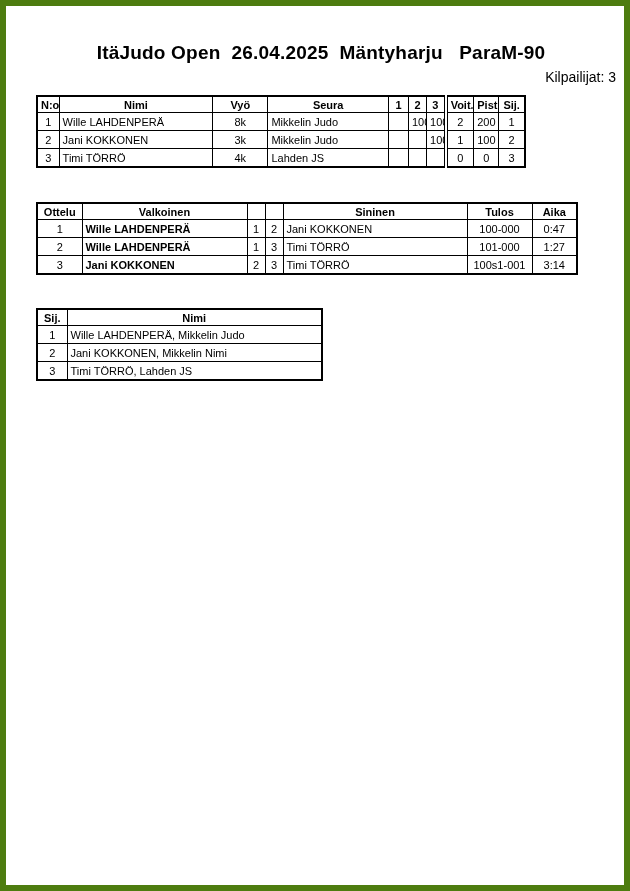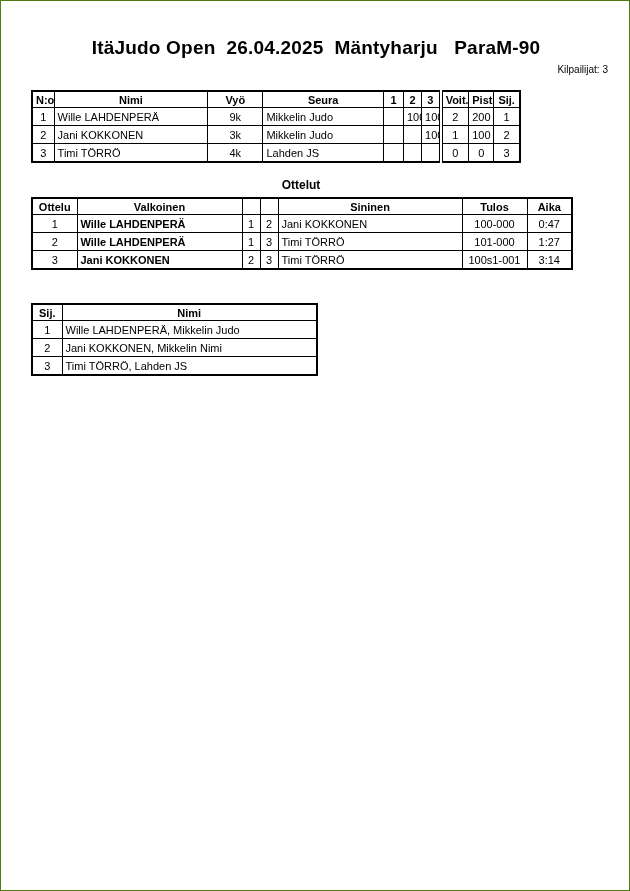--- a/index.html
+++ b/index.html
@@ -1,33 +1,33 @@
 <!DOCTYPE html>
 <html><head>
 <meta charset="utf-8">
 <style>
   html,body{margin:0;padding:0;background:#fff;}
   .page{
     position:relative;
     width:630px;height:891px;
     box-sizing:border-box;
     background:#fff;
-    border:1px solid #4d7c0f;
+    border:6px solid #4d7c0f;
     font-family:"Liberation Sans", sans-serif;
     color:#000;
     overflow:hidden;
   }
   .title{
     position:absolute;top:36px;left:0;width:630px;
     text-align:center;font-size:19px;font-weight:bold;
     white-space:pre;letter-spacing:.2px;
   }
   .meta{
-    position:absolute;top:63px;right:21px;
-    font-size:10px;
+    position:absolute;top:63px;right:8px;
+    font-size:14px;
   }
   .sec-head{
     position:absolute;text-align:center;
     font-size:12px;font-weight:bold;
   }
   .h-kilpailijat{top:68px;left:30px;width:410px;}
   .h-ottelut{top:177px;left:30px;width:540px;}
   .h-tulokset{top:283px;left:30px;width:285px;}
 
   table{
@@ -87,21 +87,21 @@
       <th>1</th>
       <th>2</th>
       <th>3</th>
       <th class="dbl">Voit.</th>
       <th>Pist.</th>
       <th>Sij.</th>
     </tr>
     <tr>
       <td class="c">1</td>
       <td class="l">Wille LAHDENPERÄ</td>
-      <td class="c">9k</td>
+      <td class="c">8k</td>
       <td class="l">Mikkelin Judo</td>
       <td class="c"></td>
       <td class="c">100</td>
       <td class="c">100</td>
       <td class="c dbl">2</td>
       <td class="c">200</td>
       <td class="c">1</td>
     </tr>
     <tr>
       <td class="c">2</td>
@@ -123,21 +123,20 @@
       <td class="c"></td>
       <td class="c"></td>
       <td class="c"></td>
       <td class="c dbl">0</td>
       <td class="c">0</td>
       <td class="c">3</td>
     </tr>
   </tbody>
     </table>
 
-  <div class="sec-head h-ottelut">Ottelut</div>
 
   <table class="t-ottelut">
     <colgroup>
       <col style="width:45px">
         <col style="width:165px">
         <col style="width:18px">
         <col style="width:18px">
       <col style="width:184px">
         <col style="width:65px">
         <col style="width:45px">

